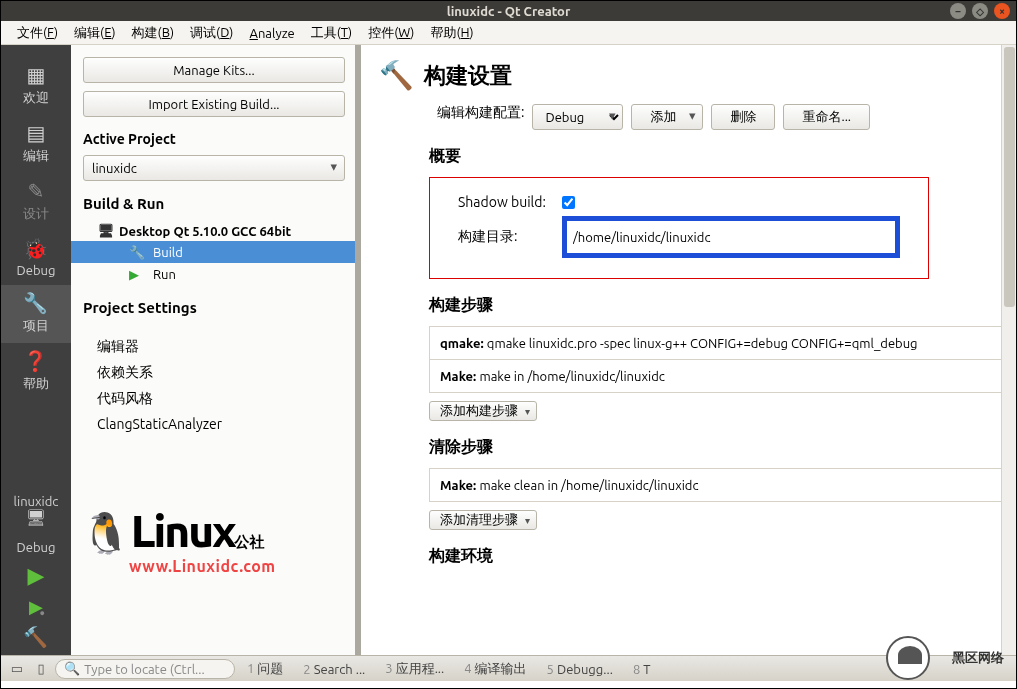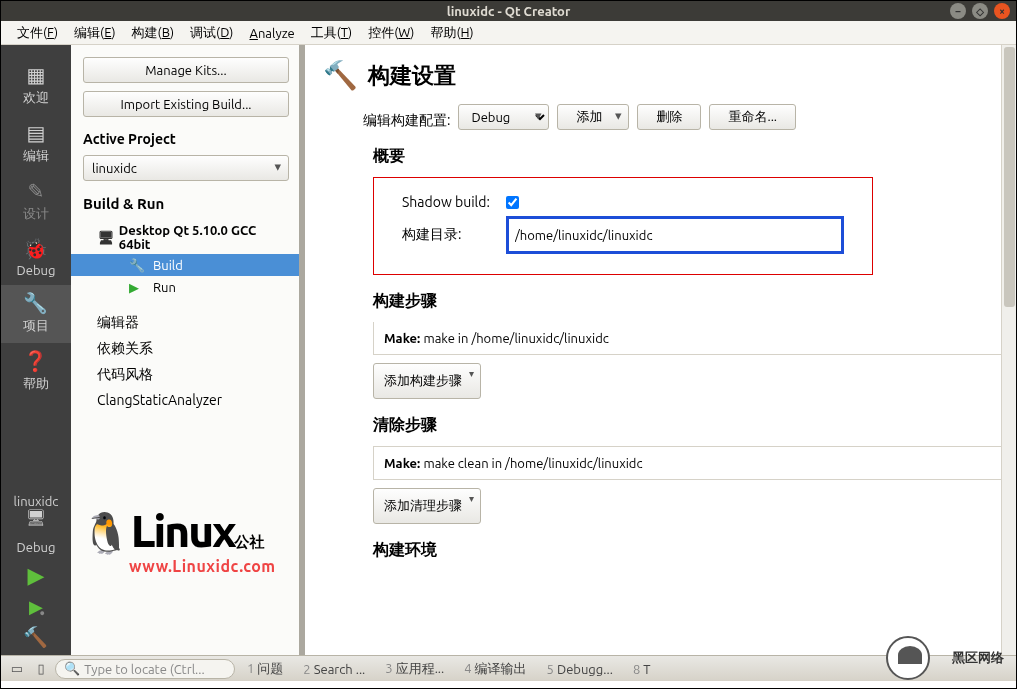--- a/index.html
+++ b/index.html
@@ -25,62 +25,62 @@
 .rail { width: 70px; background: #3f3f3f; color: #d0d0d0; display: flex; flex-direction: column; align-items: center; padding-top: 12px; }
 .rail .ritem { width: 70px; text-align: center; padding: 6px 0 8px 0; font-size: 11px; cursor: pointer; }
 .rail .ritem.active { background: #555; }
 .rail .ritem .ricon { font-size: 20px; display: block; margin-bottom: 2px; color: #d0d0d0; }
 .rail .spacer { flex: 1; }
 .rail .bottom .ritem { padding: 4px 0; }
 .rail .play { color: #5fbf3c; font-size: 22px; }
 .rail .playbug { color: #5fbf3c; font-size: 18px; position: relative; }
 
 
-.leftpanel { width: 234px; background: #fbfbf9; border-right: 6px solid #aba89f; padding: 12px 10px 0 12px; position: relative; overflow: hidden; }
+.leftpanel { width: 290px; background: #fbfbf9; border-right: 6px solid #aba89f; padding: 12px 10px 0 12px; position: relative; overflow: hidden; }
 .lp-btn { display: block; width: 100%; height: 26px; background: linear-gradient(#fefefe,#e9e8e4); border: 1px solid #b8b4a7; border-radius: 3px; margin-bottom: 8px; cursor: pointer; }
 .lp-h { font-weight: bold; font-size: 14px; margin: 14px 0 8px 0; }
 .lp-h2 { font-weight: bold; font-size: 15px; margin: 14px 0 8px 0; }
 .lp-select { width: 100%; height: 26px; border: 1px solid #b8b4a7; border-radius: 3px; background: linear-gradient(#fefefe,#e9e8e4); padding: 0 22px 0 8px; appearance: none; position: relative; }
 .sel-wrap { position: relative; }
 .sel-wrap::after { content: "▾"; position: absolute; right: 8px; top: 4px; color: #555; pointer-events: none; }
 .tree { margin-top: 6px; }
 .tree-item { display: flex; align-items: center; padding: 3px 0 3px 14px; font-size: 13px; }
 .tree-item .ticon { width: 18px; text-align: center; margin-right: 4px; }
 .tree-kit { font-weight: bold; padding-left: 14px; }
 .tree-kit .ticon { color: #333; }
 .tree-sub { padding-left: 46px; height: 22px; display: flex; align-items: center; }
 .tree-sub.sel { background: #4a8fd6; color: #fff; margin-left: -12px; padding-left: 58px; width: calc(100% + 22px); }
 .tree-sub .ticon { width: 18px; margin-right: 6px; }
-.ps-list { margin-top: 12px; }
+.ps-list { margin-top: 18px; }
 .ps-item { padding: 4px 0 4px 14px; font-size: 14px; }
 
 .watermark { position: absolute; bottom: 80px; left: 10px; font-family: Arial Black, sans-serif; }
 .watermark .linux { font-size: 44px; font-weight: 900; color: #000; letter-spacing: -2px; }
 .watermark .gs { font-size: 15px; font-weight: bold; color: #000; }
 .watermark .url { color: #ef4444; font-weight: bold; font-size: 16px; letter-spacing: 0.5px; }
 
 
 .content { flex: 1; background: #fff; overflow: hidden; position: relative; }
 .content-inner { padding: 14px 0 14px 18px; overflow-y: auto; height: 100%; }
 .h1wrap { display: flex; align-items: center; gap: 10px; margin-bottom: 12px; }
 .h1wrap .hammer { font-size: 28px; }
 .h1 { font-size: 22px; font-weight: bold; }
-.row { display: flex; align-items: flex-end; gap: 8px; margin: 10px 0 10px 40px; font-size: 14px; }
+.row { display: flex; align-items: flex-start; gap: 8px; margin: 10px 0 10px 58px; font-size: 14px; }
 .row label { font-size: 14px; }
 .qselect { height: 26px; border: 1px solid #b8b4a7; border-radius: 3px; background: linear-gradient(#fefefe,#e9e8e4); padding: 0 22px 0 8px; min-width: 70px; }
 .qbtn { height: 26px; border: 1px solid #b8b4a7; border-radius: 3px; background: linear-gradient(#fefefe,#e9e8e4); padding: 0 18px; cursor: pointer; }
 .h2 { font-size: 16px; font-weight: bold; margin: 16px 0 10px 50px; }
 .redbox { border: 1px solid #d00; margin-left: 50px; padding: 10px 12px 14px 12px; width: 500px; }
 .field-row { display: flex; align-items: center; margin: 6px 16px; gap: 8px; }
 .field-row .flabel { width: 96px; font-size: 14px; }
-.field-row input[type=text] { flex: 1; height: 24px; border: 3px solid #1d4ed8; padding: 16px 6px; }
+.field-row input[type=text] { flex: 1; height: 24px; border: 5px solid #1d4ed8; padding: 16px 6px; }
 .steprow { border: 1px solid #d6d2c8; margin-left: 50px; padding: 8px 10px; margin-bottom: 0; border-top: none; font-size: 14px; white-space: nowrap; overflow: hidden; }
 .steprow:first-of-type { border-top: 1px solid #d6d2c8; }
 .steprow b { font-weight: bold; }
-.addbtn { margin-left: 50px; margin-top: 8px; height: 36px; border: 1px solid #b8b4a7; border-radius: 3px; background: linear-gradient(#fefefe,#e9e8e4); padding: 0 18px 0 10px; cursor: pointer; position: relative; }
+.addbtn { margin-left: 50px; margin-top: 8px; height: 20px; border: 1px solid #b8b4a7; border-radius: 3px; background: linear-gradient(#fefefe,#e9e8e4); padding: 0 18px 0 10px; cursor: pointer; position: relative; }
 .addbtn::after { content: "▾"; position: absolute; right: 6px; top: 4px; color: #555; font-size: 10px; }
 
 .scrollbar { position: absolute; right: 0; top: 0; width: 15px; height: 100%; background: #f0efeb; border-left: 1px solid #d6d2c8; }
 .scrollbar .thumb { position: absolute; left: 2px; top: 2px; width: 11px; height: 260px; background: #c9c6bd; border-radius: 3px; }
 
 
 .statusbar { height: 26px; background: linear-gradient(#e9e8e4,#d6d2c8); border-top: 1px solid #b8b4a7; display: flex; align-items: center; padding: 0 6px; gap: 4px; font-size: 13px; color: #444; }
 .sb-icon { width: 20px; text-align: center; color: #555; cursor: pointer; }
 .sb-search { flex: 0 0 180px; display: flex; align-items: center; border: 1px solid #b8b4a7; border-radius: 10px; height: 20px; padding: 0 8px; background: #f5f4f0; color: #888; }
 .sb-item { padding: 0 8px; cursor: pointer; white-space: nowrap; }
@@ -150,20 +150,21 @@
         </div>
       <div class="tree-sub sel">
           <span class="ticon" style="color:#fff">🔧</span>
           <span>Build</span>
         </div>
       <div class="tree-sub">
           <span class="ticon" style="color:#3a3">▶</span>
           <span>Run</span>
         </div>
     </div>
+    <div class="lp-h2">Project Settings</div>
     <div class="ps-list">
       <div class="ps-item">编辑器</div>
       <div class="ps-item">依赖关系</div>
       <div class="ps-item">代码风格</div>
       <div class="ps-item">ClangStaticAnalyzer</div>
     </div>
 
     <div class="watermark">
       <span style="font-size:40px">🐧</span><span class="linux">Linux</span><span class="gs">公社</span><br>
       <span class="url" style="margin-left:48px">www.Linuxidc.com</span>
@@ -194,20 +195,21 @@
           <span class="flabel">Shadow build:</span>
           <input type="checkbox" checked="" style="">
         </div>
         <div class="field-row">
           <span class="flabel">构建目录:</span>
           <input type="text" value="/home/linuxidc/linuxidc" style="">
         </div>
       </div>
 
       <div class="h2">构建步骤</div>
+      <div class="steprow" style="border-top:1px solid #d6d2c8"><b>qmake:</b> <span>qmake linuxidc.pro -spec linux-g++ CONFIG+=debug CONFIG+=qml_debug</span></div>
       <div class="steprow"><b>Make:</b> <span>make in /home/linuxidc/linuxidc</span></div>
       <button class="addbtn">添加构建步骤</button>
 
       <div class="h2">清除步骤</div>
       <div class="steprow" style="border-top:1px solid #d6d2c8"><b>Make:</b> <span>make clean in /home/linuxidc/linuxidc</span></div>
       <button class="addbtn">添加清理步骤</button>
 
       <div class="h2">构建环境</div>
     </div>
     <div class="scrollbar">

